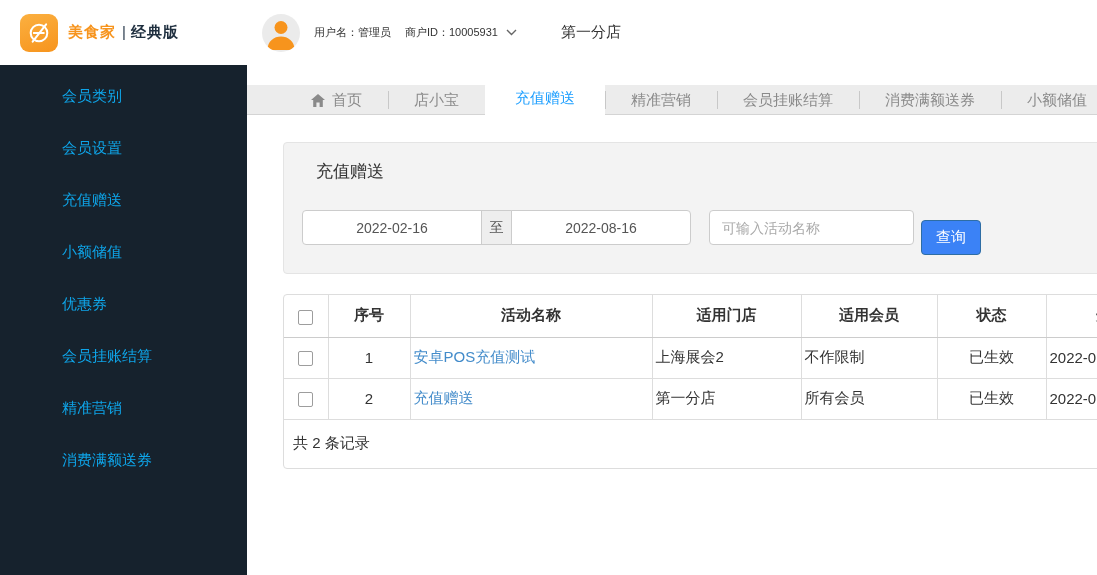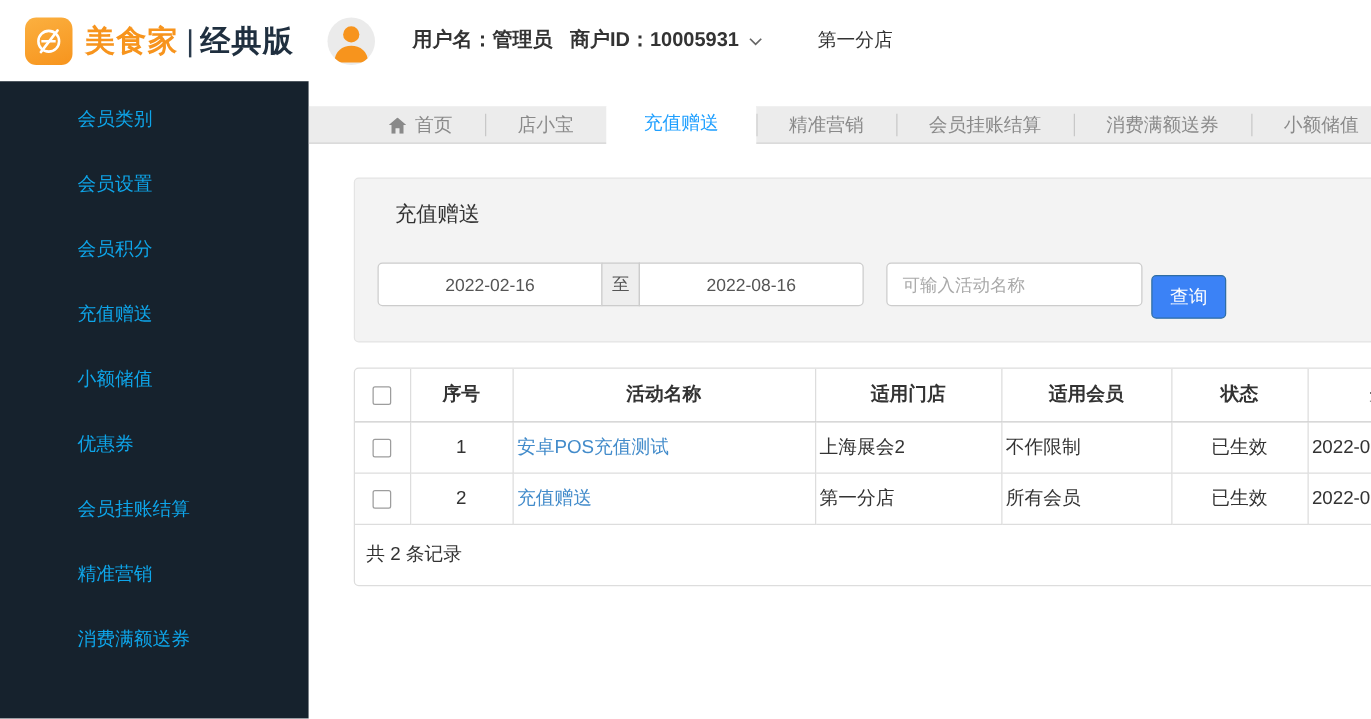--- a/index.html
+++ b/index.html
@@ -11,28 +11,28 @@
   .app { width: 1097px; height: 575px; overflow: hidden; position: relative; background: #fff; }
 
   
   .topbar { height: 65px; display: flex; align-items: center; background: #fff; }
   .topbar-left { width: 247px; flex: none; display: flex; align-items: center; padding-left: 20px; }
   .logo-icon {
     width: 38px; height: 38px; border-radius: 9px; flex: none;
     background: linear-gradient(160deg, #fbb040, #f7941d);
     display: flex; align-items: center; justify-content: center;
   }
-  .wordmark { margin-left: 10px; font-size: 24px; font-weight: bold; white-space: nowrap; letter-spacing: 1px; }
+  .wordmark { margin-left: 10px; font-size: 15px; font-weight: bold; white-space: nowrap; letter-spacing: 1px; }
   .wordmark .brand { color: #f7941d; }
   .wordmark .divider { color: #2a3b4d; font-weight: 400; margin: 0 4px 0 6px; }
   .wordmark .edition { color: #1f2f3f; }
 
   .topbar-user { display: flex; align-items: center; margin-left: 15px; }
   .avatar { width: 38px; height: 38px; border-radius: 50%; background: #ebebeb; overflow: hidden; flex: none; }
-  .user-text { margin-left: 30px; font-size: 16px; color: #333; white-space: nowrap; font-weight: bold; }
+  .user-text { margin-left: 14px; font-size: 11px; color: #333; white-space: nowrap; }
   .user-text span { margin-right: 14px; }
   .chevron { display: inline-block; margin: 0 0 0 -6px; cursor: pointer; }
   .store-name { margin-left: 30px; font-size: 15px; color: #333; }
 
   
   .body { display: flex; height: 510px; }
   .sidebar { width: 247px; flex: none; background: #16222d; padding-top: 5px; overflow: hidden; }
   .side-item {
     height: 52px; line-height: 52px; padding-left: 62px;
     color: #0ea5e9; font-size: 15px; cursor: pointer; white-space: nowrap;
@@ -131,21 +131,20 @@
       </div>
       <div class="store-name">第一分店</div>
     </div>
   </div>
 
   <div class="body">
 
     <div class="sidebar" id="sidebar-list">
         <div class="side-item">会员类别</div>
         <div class="side-item">会员设置</div>
-        <div class="side-item">会员积分</div>
         <div class="side-item">充值赠送</div>
         <div class="side-item">小额储值</div>
         <div class="side-item">优惠券</div>
         <div class="side-item">会员挂账结算</div>
         <div class="side-item">精准营销</div>
         <div class="side-item">消费满额送券</div>
       </div>
 
     <div class="main">
 

